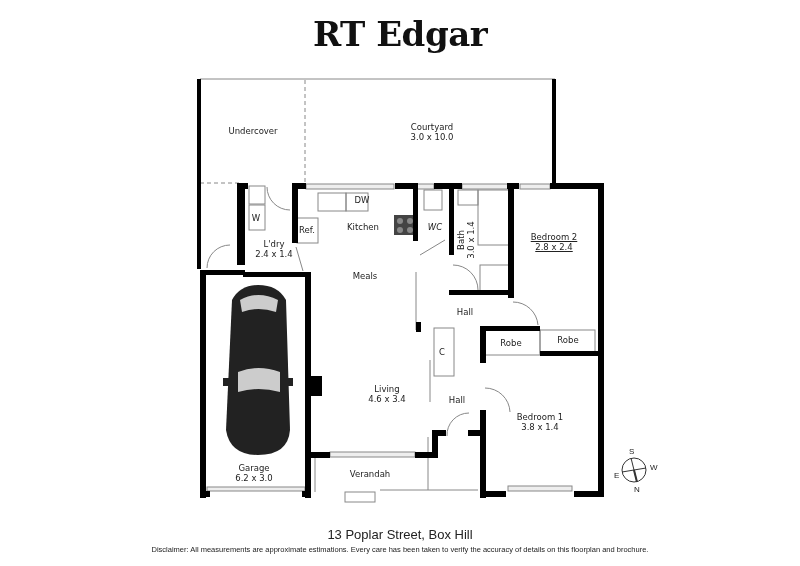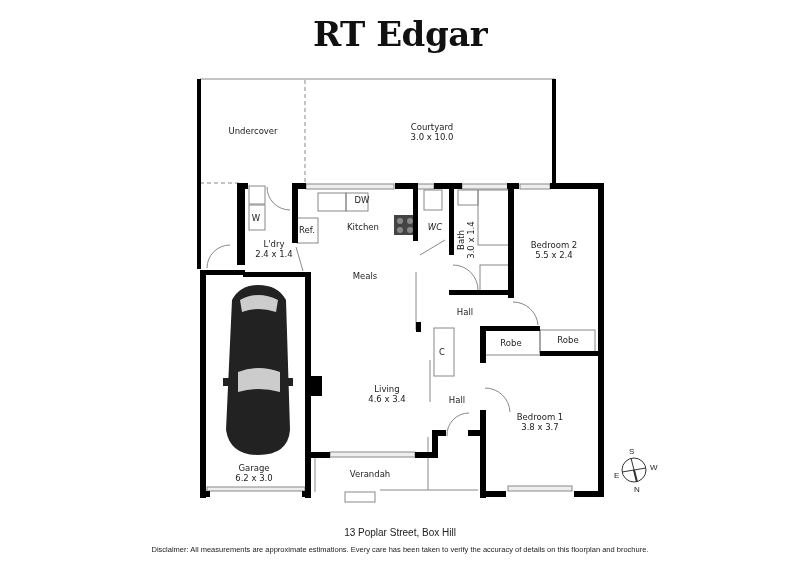--- a/index.html
+++ b/index.html
@@ -2,21 +2,21 @@
 <html><head>
 <meta charset="utf-8">
 <style>
   html,body{margin:0;padding:0;background:#fff;}
   body{width:800px;height:566px;position:relative;overflow:hidden;font-family:"DejaVu Sans",sans-serif;}
   .brand{position:absolute;left:0;top:14px;width:800px;text-align:center;font-family:"DejaVu Serif",serif;font-weight:bold;font-size:34px;color:#111;letter-spacing:-0.5px;}
   svg.plan{position:absolute;left:0;top:0;}
   .lbl{position:absolute;font-size:8.5px;color:#222;text-align:center;line-height:10px;white-space:nowrap;transform:translateX(-50%);}
   .lbl span{display:block;}
   .rot{transform:translateX(-50%) rotate(-90deg);}
-  .addr{position:absolute;left:0;top:527px;width:800px;text-align:center;font-family:"Liberation Sans",sans-serif;font-size:10px;color:#222;}
+  .addr{position:absolute;left:0;top:527px;width:800px;text-align:center;font-family:"Liberation Sans",sans-serif;font-size:13px;color:#222;}
   .disc{position:absolute;left:0;top:545px;width:800px;text-align:center;font-family:"Liberation Sans",sans-serif;font-size:7.5px;color:#222;}
   .cmp{position:absolute;font-family:"Liberation Sans",sans-serif;font-size:8px;color:#222;}
 </style>
 </head>
 <body>
 
 <div class="brand">RT Edgar</div>
 
 <svg class="plan" width="800" height="566" viewBox="0 0 800 566">
   <g fill="none" stroke="#888" stroke-width="1">
@@ -147,23 +147,23 @@
 <div class="lbl" style="left:363px;top:222px;">
     <span>Kitchen</span>
   </div>
 <div class="lbl" style="left:435px;top:222px;font-style:italic;">
     <span>WC</span>
   </div>
 <div class="lbl rot" style="left:466px;top:230px;">
     <span>Bath</span>
     <span>3.0 x 1.4</span>
   </div>
-<div class="lbl" style="left:554px;top:240px;">
+<div class="lbl" style="left:554px;top:232px;text-decoration:underline;">
     <span>Bedroom 2</span>
-    <span>5.5 x 2.4</span>
+    <span>2.8 x 2.4</span>
   </div>
 <div class="lbl" style="left:365px;top:271px;">
     <span>Meals</span>
   </div>
 <div class="lbl" style="left:465px;top:307px;">
     <span>Hall</span>
   </div>
 <div class="lbl" style="left:511px;top:338px;">
     <span>Robe</span>
   </div>
@@ -175,21 +175,21 @@
   </div>
 <div class="lbl" style="left:387px;top:384px;">
     <span>Living</span>
     <span>4.6 x 3.4</span>
   </div>
 <div class="lbl" style="left:457px;top:395px;">
     <span>Hall</span>
   </div>
 <div class="lbl" style="left:540px;top:412px;">
     <span>Bedroom 1</span>
-    <span>3.8 x 3.7</span>
+    <span>3.8 x 1.4</span>
   </div>
 <div class="lbl" style="left:254px;top:463px;">
     <span>Garage</span>
     <span>6.2 x 3.0</span>
   </div>
 <div class="lbl" style="left:370px;top:469px;">
     <span>Verandah</span>
   </div>
 
 <div class="cmp" style="left:629px;top:447px;">S</div>

